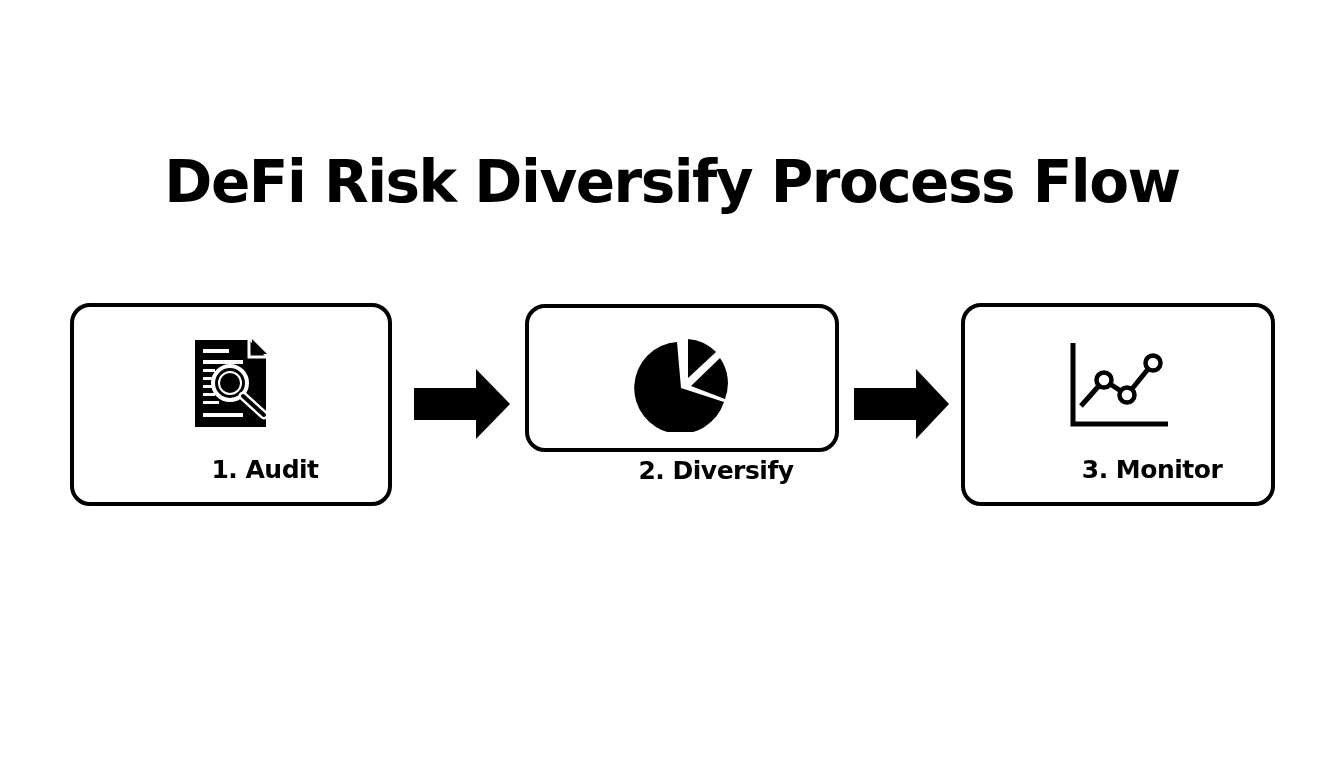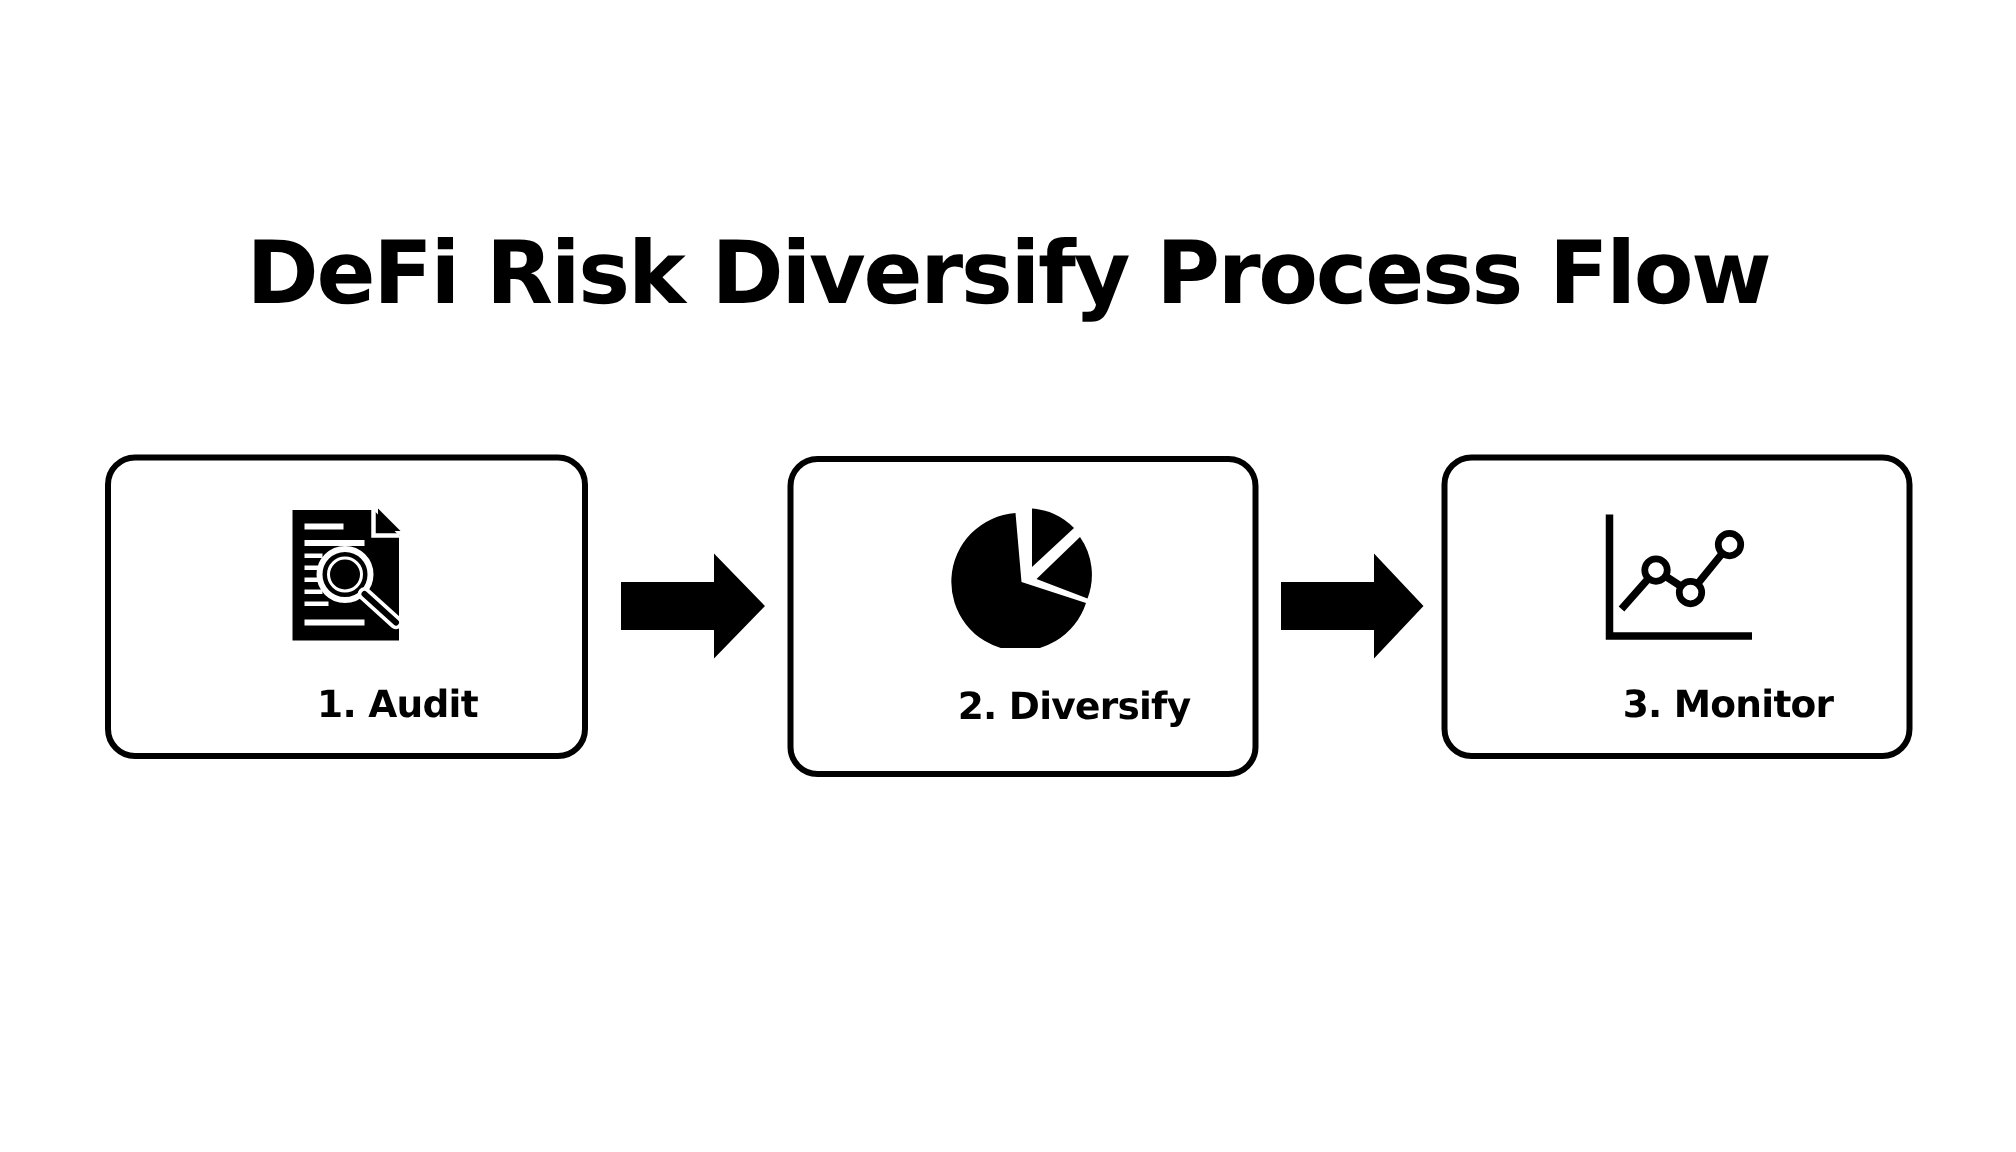--- a/index.html
+++ b/index.html
@@ -84,21 +84,21 @@
       <line x1="51" y1="61" x2="72" y2="80" stroke="#fff" stroke-width="9" stroke-linecap="round"></line>
       <line x1="51" y1="61" x2="72" y2="80" stroke="#000" stroke-width="4" stroke-linecap="round"></line>
     </svg>
     <div class="step-label">1. Audit</div>
   </div>
 
   <svg class="arrow" style="left:413px; top:368px;" width="100" height="72" viewBox="0 0 100 72">
     <path d="M1 20 H63 V1 L97 36 L63 71 V52 H1 Z" fill="#000"></path>
   </svg>
 
-  <div class="step-box" style="left:525px; top:304px; width:314px; height:214px;">
+  <div class="step-box" style="left:525px; top:304px; width:314px; height:148px;">
     <svg class="step-icon" style="left:104px; top:28px;" width="96" height="96" viewBox="0 0 96 96">
 
       <path d="M48 52 L44 6 A46 46 0 1 0 91 66 Z" fill="#000"></path>
 
       <path d="M55 42 L55 3 A44 44 0 0 1 83 16 Z" fill="#000"></path>
 
       <path d="M58 50 L87 22 A44 44 0 0 1 92 63 Z" fill="#000"></path>
     </svg>
     <div class="step-label">2. Diversify</div>
   </div>

